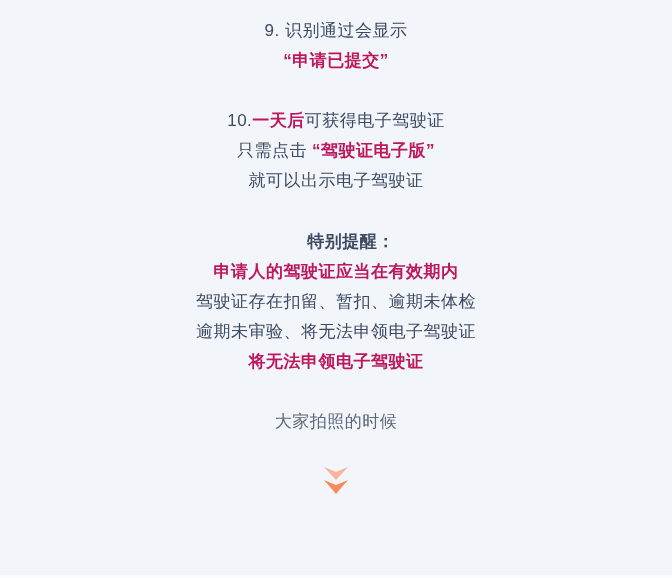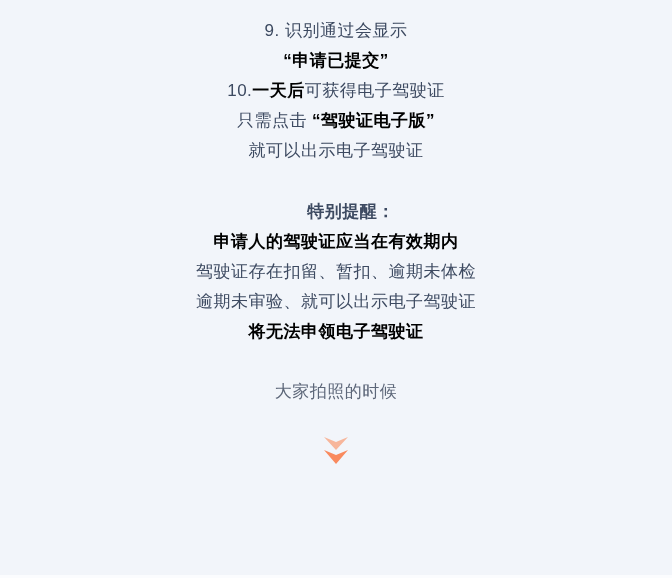--- a/index.html
+++ b/index.html
@@ -12,25 +12,25 @@
     font-family: "Liberation Sans", "DejaVu Sans", sans-serif;
     text-align: center;
     color: #3d4a61;
   }
   .section {
     font-size: 17px;
     line-height: 30px;
     letter-spacing: 0.5px;
   }
   .sec-step9   { margin-top: 16px; }
-  .sec-step10  { }
+  .sec-step10  { margin-top: 30px; }
   .sec-notice  { margin-top: 31px; }
   .sec-outro   { margin-top: 30px; color: #5d6779; }
   .accent {
-    color: #000000;
+    color: #be185d;
     font-weight: bold;
   }
   .bold-dark { font-weight: bold; margin-left: 30px; }
   .pad-left { padding-left: 5px; }
   .chevron-wrap {
     margin-top: 30px;
     height: 28px;
     line-height: 0;
   }
   .bottom-strip {
@@ -53,21 +53,21 @@
   <div class="section sec-step10">
     <div><span>10.</span><span class="accent">一天后</span><span>可获得电子驾驶证</span></div>
     <div><span>只需点击</span><span class="accent pad-left">“驾驶证电子版”</span></div>
     <div>就可以出示电子驾驶证</div>
   </div>
 
   <div class="section sec-notice">
     <div class="bold-dark">特别提醒：</div>
     <div class="accent">申请人的驾驶证应当在有效期内</div>
     <div>驾驶证存在扣留、暂扣、逾期未体检</div>
-    <div>逾期未审验、就可以出示电子驾驶证</div>
+    <div>逾期未审验、将无法申领电子驾驶证</div>
     <div class="accent">将无法申领电子驾驶证</div>
   </div>
 
   <div class="section sec-outro">
     <div>大家拍照的时候</div>
   </div>
 
   <div class="chevron-wrap">
     <svg width="24" height="28" viewBox="0 0 24 28" aria-hidden="true">
       <polygon points="0,0 12,5 24,0 12,13" fill="#f7b69b"></polygon>

